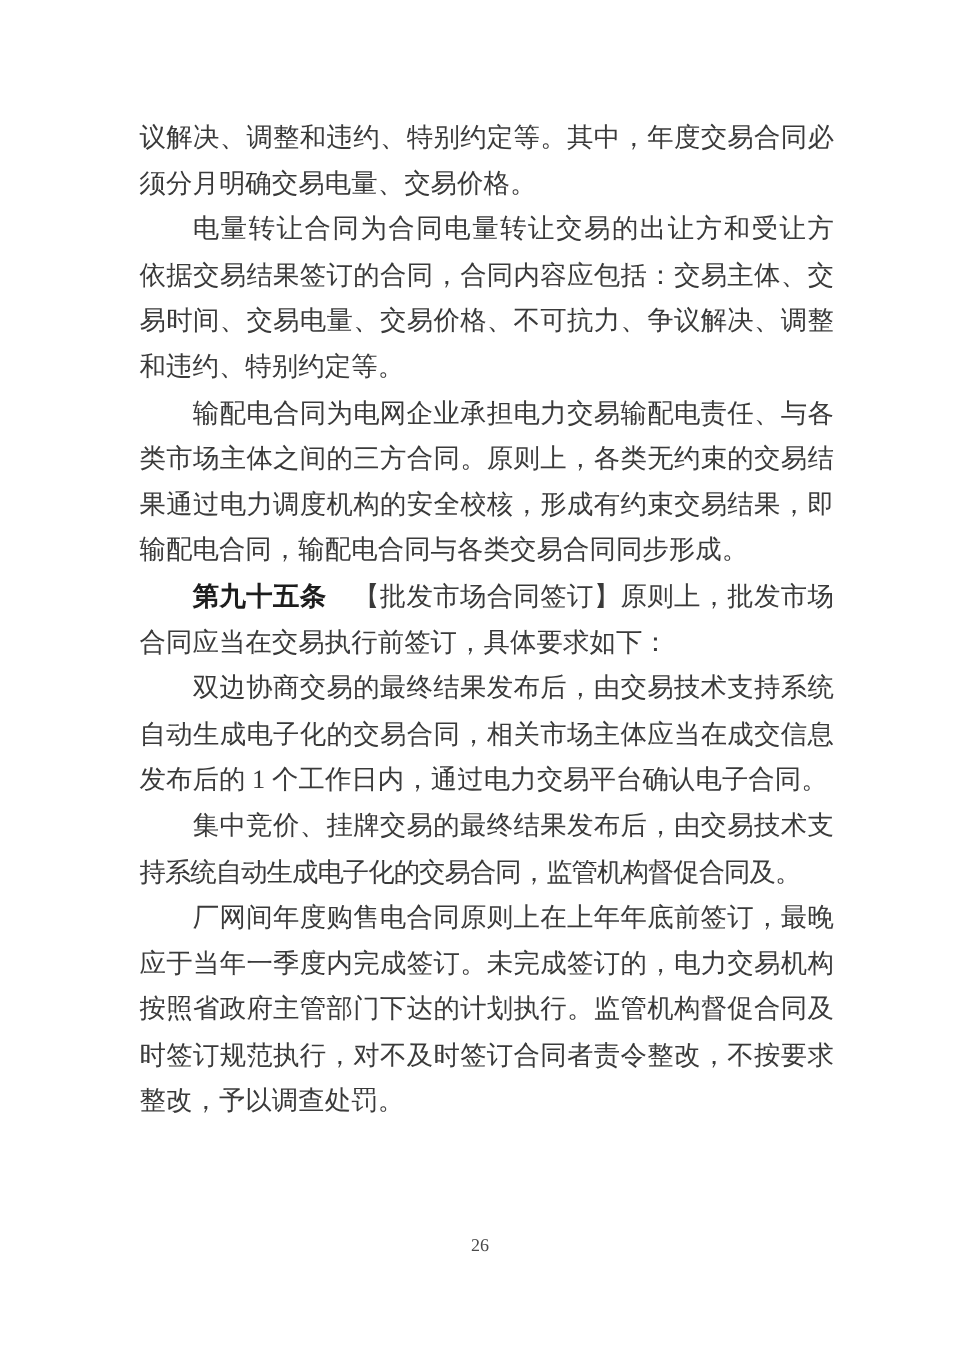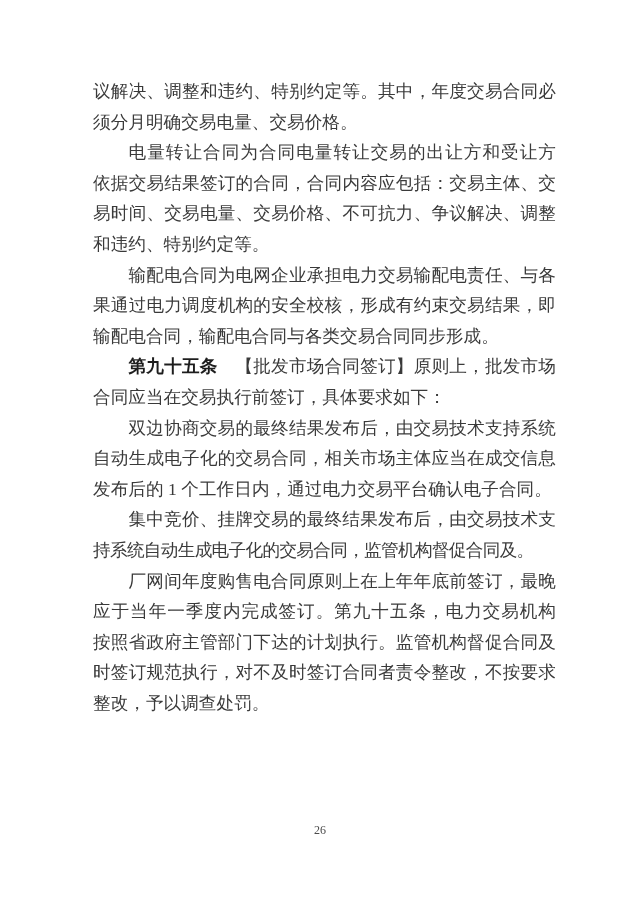--- a/index.html
+++ b/index.html
@@ -69,31 +69,32 @@
 
 <div class="page">
   <div class="text-block">
       <div class="line justify"><span class="seg">议解决、调整和违约、特别约定等。其中，年度交易合同必</span></div>
       <div class="line"><span class="seg">须分月明确交易电量、交易价格。</span></div>
       <div class="line indent justify"><span class="seg">电量转让合同为合同电量转让交易的出让方和受让方</span></div>
       <div class="line justify"><span class="seg">依据交易结果签订的合同，合同内容应包括：交易主体、交</span></div>
       <div class="line justify"><span class="seg">易时间、交易电量、交易价格、不可抗力、争议解决、调整</span></div>
       <div class="line"><span class="seg">和违约、特别约定等。</span></div>
       <div class="line indent justify"><span class="seg">输配电合同为电网企业承担电力交易输配电责任、与各</span></div>
+      <div class="line justify"><span class="seg">类市场主体之间的三方合同。原则上，各类无约束的交易结</span></div>
       <div class="line justify"><span class="seg">果通过电力调度机构的安全校核，形成有约束交易结果，即</span></div>
       <div class="line"><span class="seg">输配电合同，输配电合同与各类交易合同同步形成。</span></div>
       <div class="line indent justify"><span class="seg bold">第九十五条</span><span class="seg">　【批发市场合同签订】原则上，批发市场</span></div>
       <div class="line"><span class="seg">合同应当在交易执行前签订，具体要求如下：</span></div>
       <div class="line indent justify"><span class="seg">双边协商交易的最终结果发布后，由交易技术支持系统</span></div>
       <div class="line justify"><span class="seg">自动生成电子化的交易合同，相关市场主体应当在成交信息</span></div>
       <div class="line"><span class="seg">发布后的 1 个工作日内，通过电力交易平台确认电子合同。</span></div>
       <div class="line indent justify"><span class="seg">集中竞价、挂牌交易的最终结果发布后，由交易技术支</span></div>
       <div class="line tight"><span class="seg">持系统自动生成电子化的交易合同，监管机构督促合同及。</span></div>
       <div class="line indent justify"><span class="seg">厂网间年度购售电合同原则上在上年年底前签订，最晚</span></div>
-      <div class="line justify"><span class="seg">应于当年一季度内完成签订。第九十五条，电力交易机构</span></div>
+      <div class="line justify"><span class="seg">应于当年一季度内完成签订。未完成签订的，电力交易机构</span></div>
       <div class="line justify"><span class="seg">按照省政府主管部门下达的计划执行。监管机构督促合同及</span></div>
       <div class="line justify"><span class="seg">时签订规范执行，对不及时签订合同者责令整改，不按要求</span></div>
       <div class="line"><span class="seg">整改，予以调查处罚。</span></div>
     </div>
   <div class="footer">
     <span>26</span>
   </div>
 </div>
 
 </body></html>

